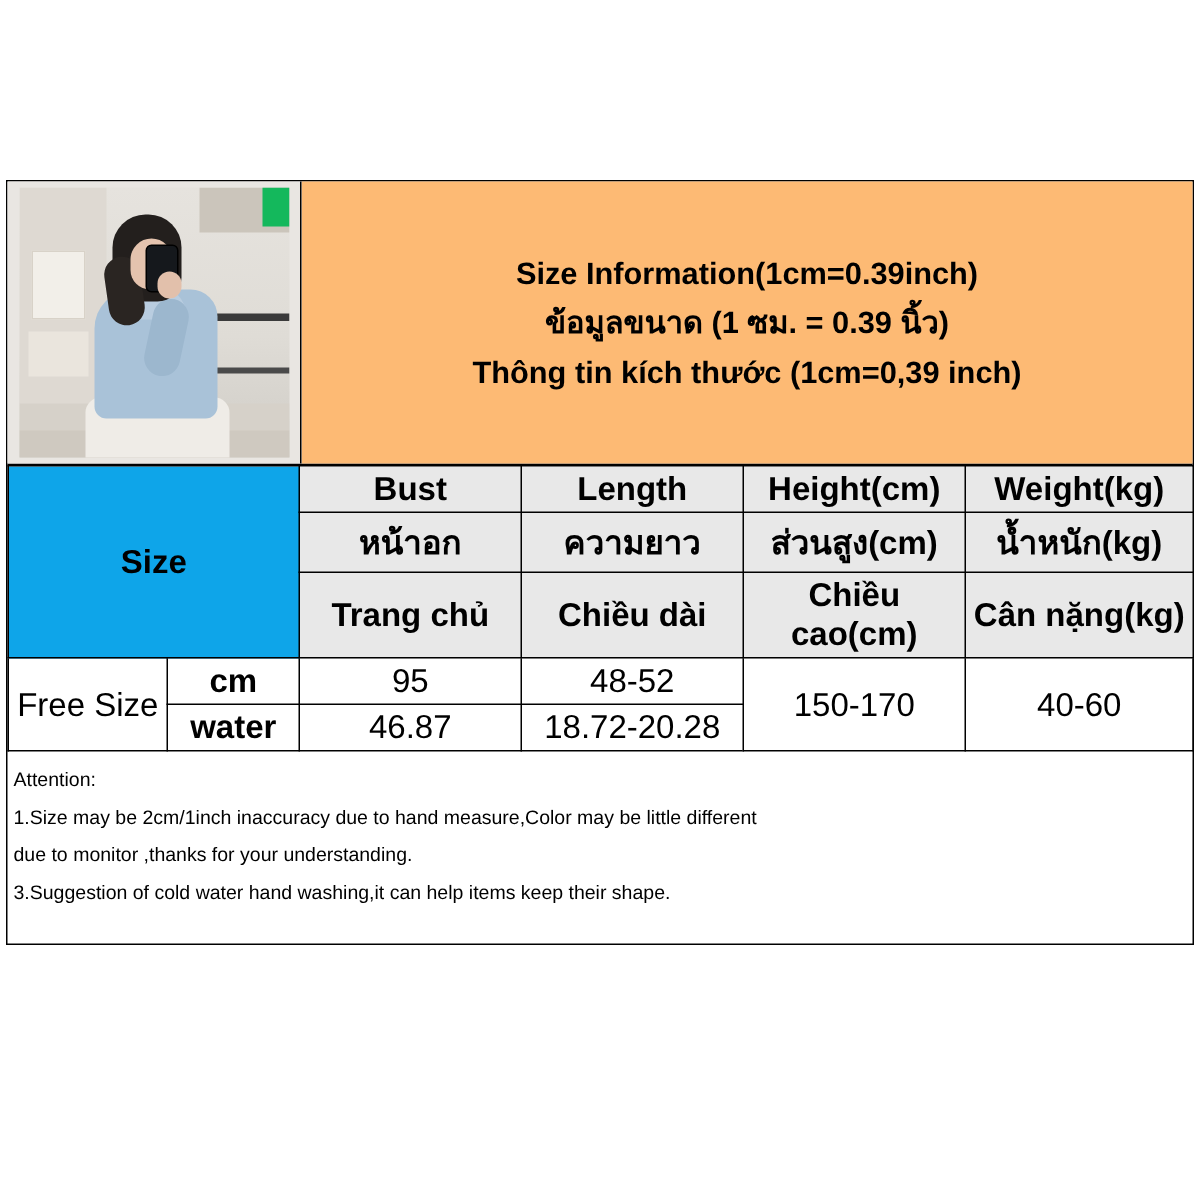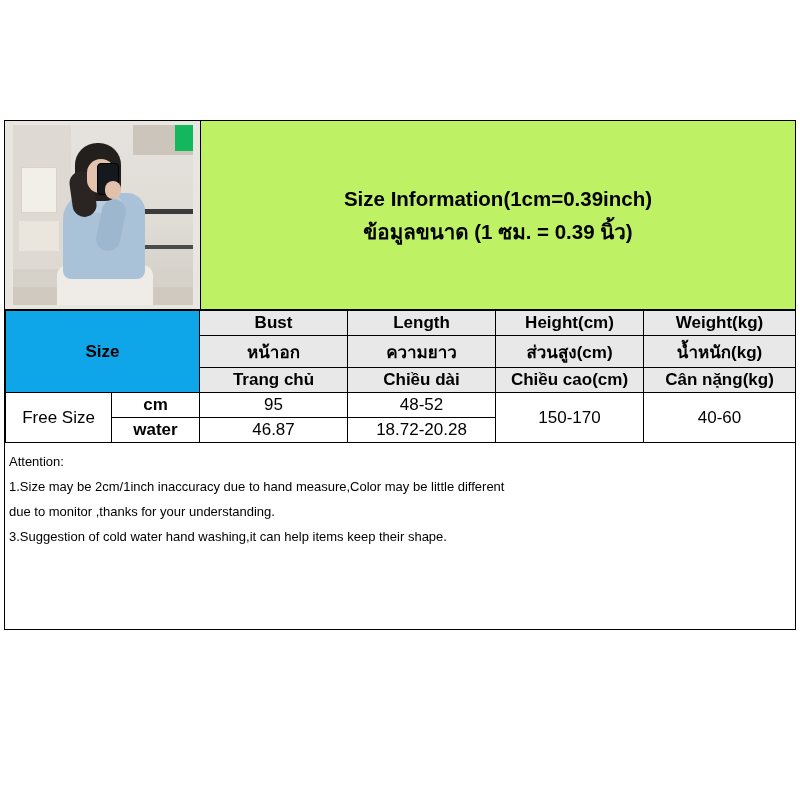--- a/index.html
+++ b/index.html
@@ -133,41 +133,41 @@
   }
 
   .title-cell {
     flex: 1;
     display: flex;
     flex-direction: column;
     align-items: center;
     justify-content: center;
     padding: 0 10px;
     box-sizing: border-box;
-    background: #bef264;
+    background: #fdba74;
   }
   .title-line {
     font-weight: bold;
     font-size: 20.5px;
     line-height: 33px;
     color: #000;
     white-space: nowrap;
   }
 
   
   table.size-table {
     width: 100%;
     border-collapse: collapse;
     table-layout: fixed;
   }
   table.size-table td {
     border: 1px solid #000;
     text-align: center;
     vertical-align: middle;
-    font-size: 17px;
+    font-size: 22px;
     padding: 2px 3px;
     box-sizing: border-box;
   }
   .hdr {
     background: #e8e8e8;
     font-weight: bold;
   }
   .size-label {
     background: #0ea5e9;
     font-weight: bold;
@@ -226,20 +226,21 @@
           <div class="ph-hair2"></div>
           <div class="ph-face"></div>
           <div class="ph-phone"></div>
           <div class="ph-hand"></div>
           <div class="ph-green"></div>
         </div>
       </div>
       <div class="title-cell">
         <div class="title-line">Size Information(1cm=0.39inch)</div>
         <div class="title-line">ข้อมูลขนาด (1 ซม. = 0.39 นิ้ว)</div>
+        <div class="title-line">Thông tin kích thước (1cm=0,39 inch)</div>
       </div>
     </div>
 
     <table class="size-table">
       <colgroup>
         <col class="c-size">
           <col class="c-unit">
           <col class="c-bust">
         <col class="c-length">
           <col class="c-height">

